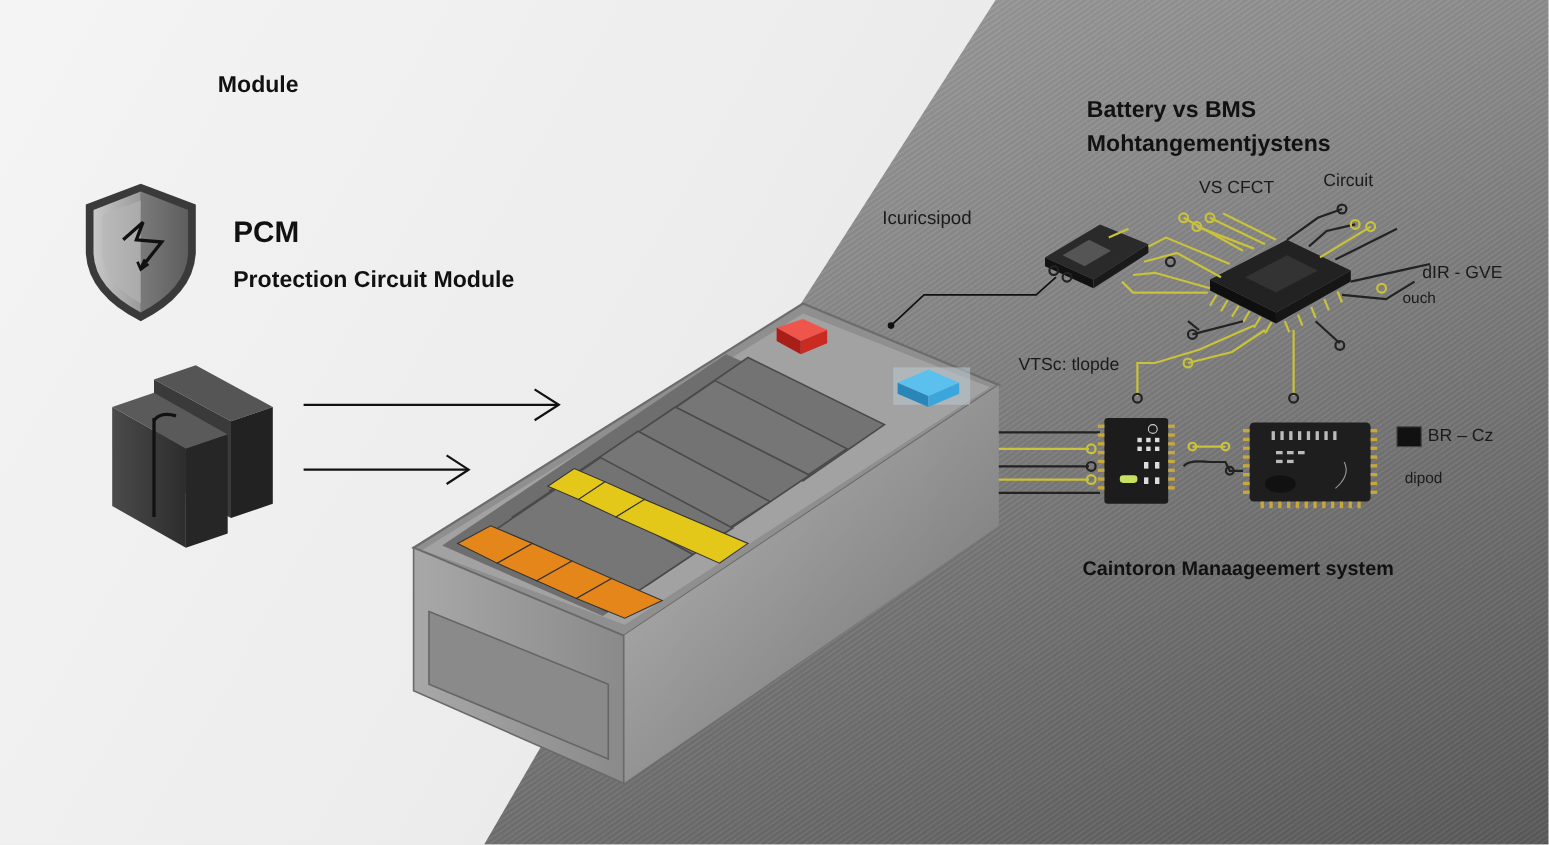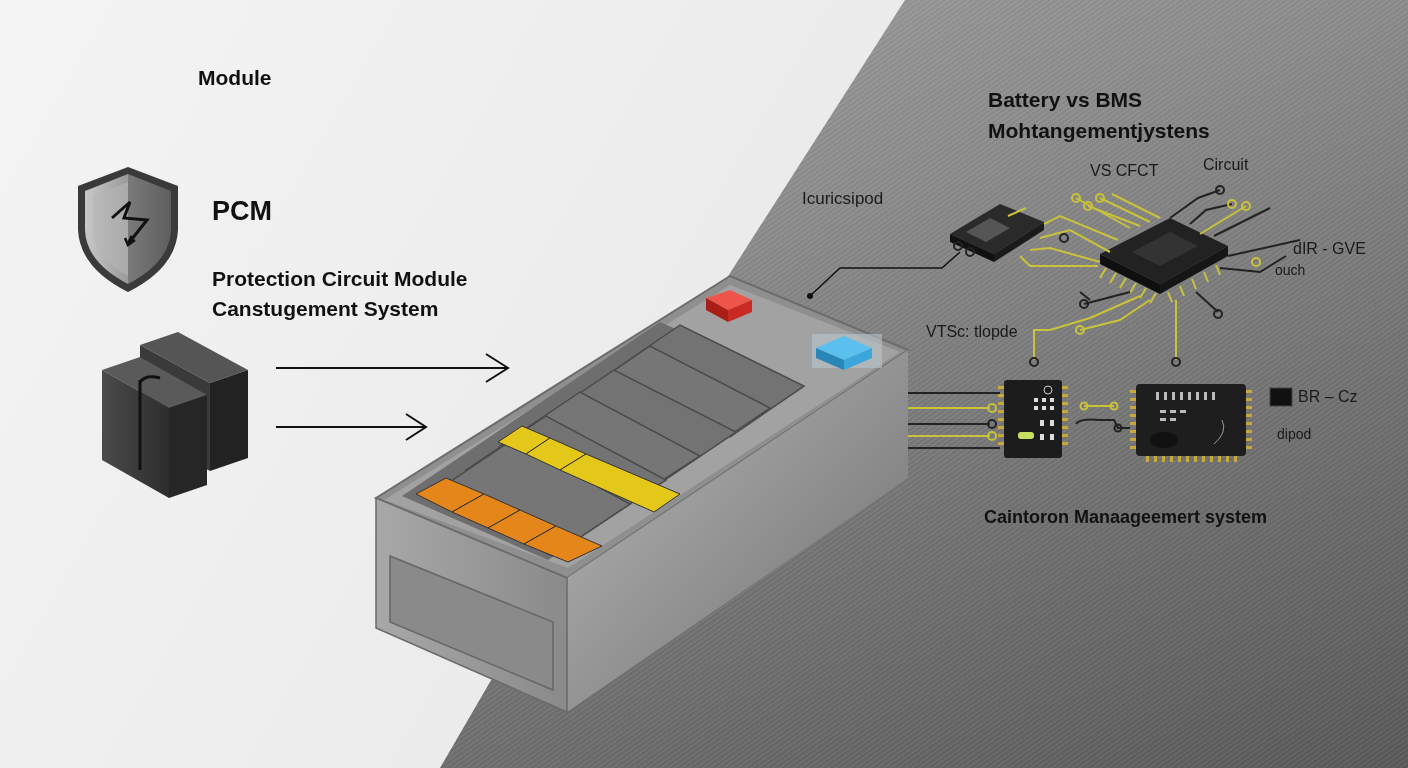--- a/index.html
+++ b/index.html
@@ -15,40 +15,39 @@
   .bg-dark {
     position: absolute; inset: 0;
     background:
       repeating-linear-gradient(-35deg, rgba(255,255,255,0.05) 0px, rgba(255,255,255,0.05) 1px, rgba(0,0,0,0.03) 2px, rgba(0,0,0,0.03) 4px),
       linear-gradient(160deg, #a9a9a9 0%, #8c8c8c 40%, #6d6d6d 75%, #5a5a5a 100%);
     clip-path: polygon(905px 0, 1408px 0, 1408px 768px, 440px 768px, 700px 320px);
   }
   .txt { position: absolute; color: #111; white-space: nowrap; }
   .title-top { left: 198px; top: 64px; font-size: 21px; font-weight: bold; line-height: 28px; }
   .pcm-abbr { left: 212px; top: 196px; font-size: 27px; font-weight: bold; }
-  .pcm-sub { left: 212px; top: 240px; font-size: 21px; font-weight: bold; line-height: 30px; margin-top: 24px; }
+  .pcm-sub { left: 212px; top: 240px; font-size: 21px; font-weight: bold; line-height: 30px; }
   .bms-title { left: 988px; top: 56px; font-size: 21px; font-weight: bold; line-height: 31px; margin-top: 28px; }
   .lbl { font-size: 16px; color: #1a1a1a; }
   .bottom-title { left: 984px; top: 507px; font-size: 18px; font-weight: bold; }
   svg.layer { position: absolute; left: 0; top: 0; }
 </style>
 </head>
 <body>
 
 <div class="bg-light"></div>
 <div class="bg-dark"></div>
 
 <div class="txt title-top">
   <div>Module</div>
 </div>
 
 <div class="txt pcm-abbr">PCM</div>
 <div class="txt pcm-sub">
   <div>Protection Circuit Module</div>
-  <div>Canstugement System</div>
 </div>
 
 <div class="txt bms-title">
   <div>Battery vs BMS</div>
   <div>Mohtangementjystens</div>
 </div>
 
 <div class="txt lbl" style="left:802px; top:189px; font-size:17px;text-align:right;">Icuricsipod</div>
 <div class="txt lbl" style="left:1090px; top:145px;margin-top:17px;">VS CFCT</div>
 <div class="txt lbl" style="left:1203px; top:156px;">Circuit</div>

